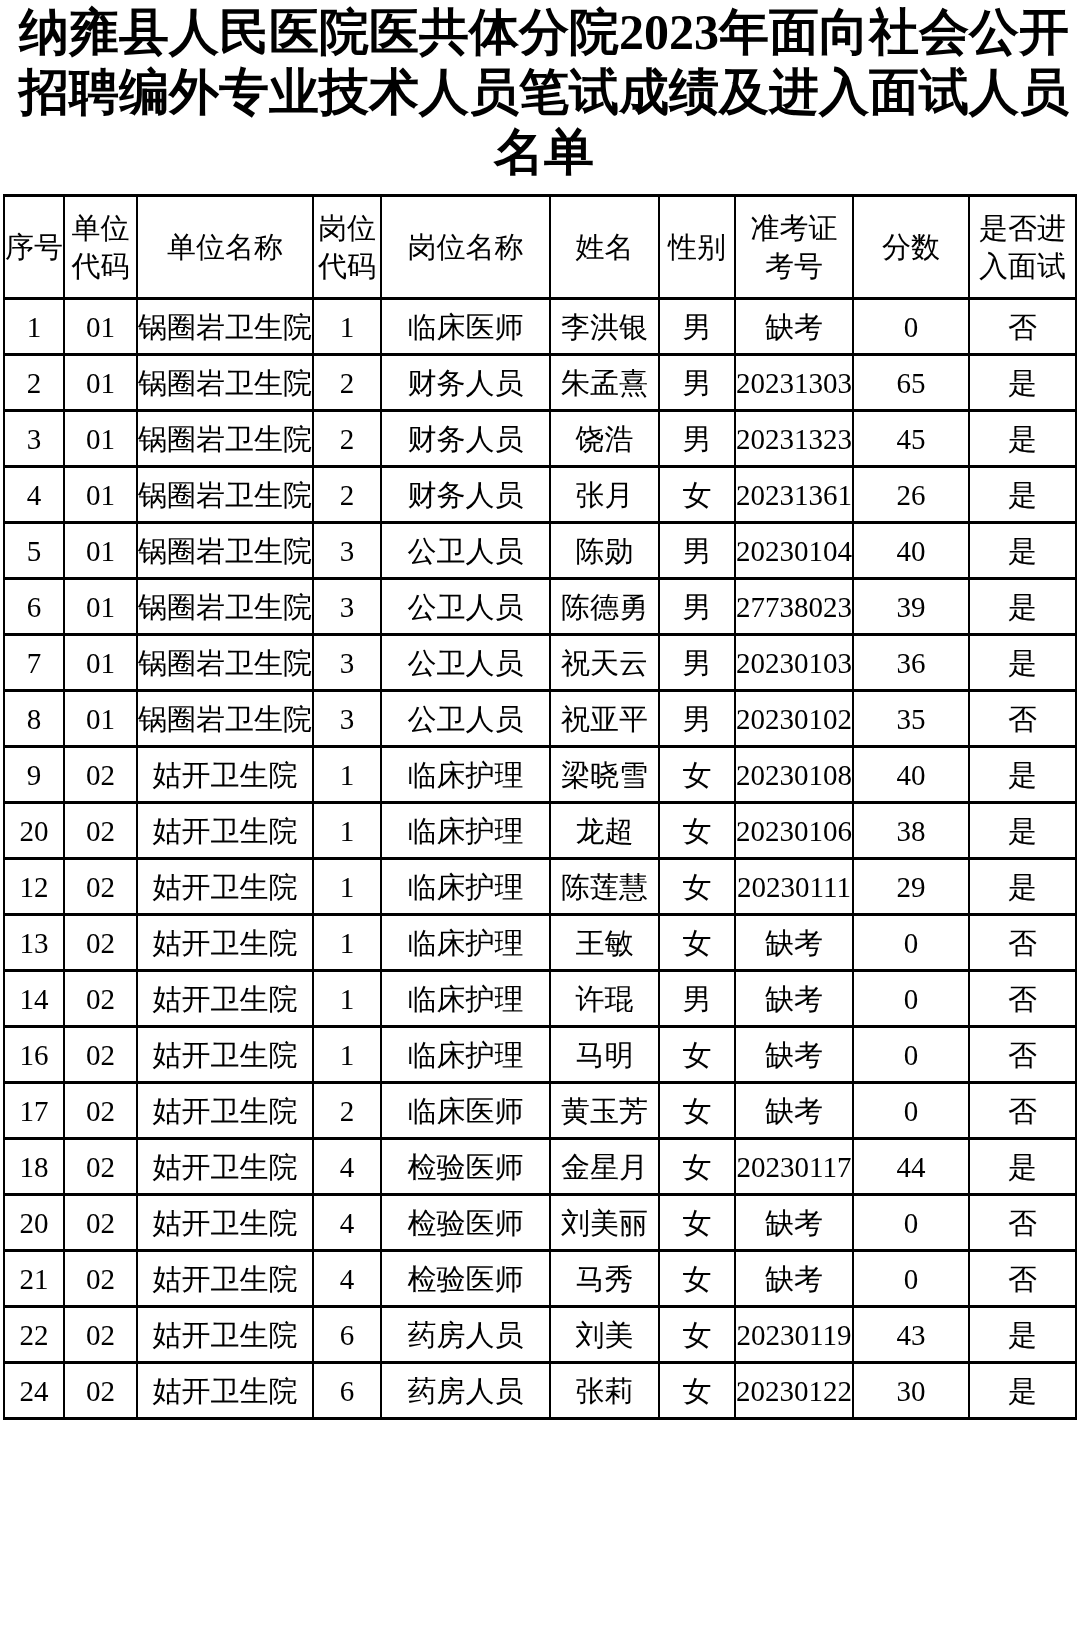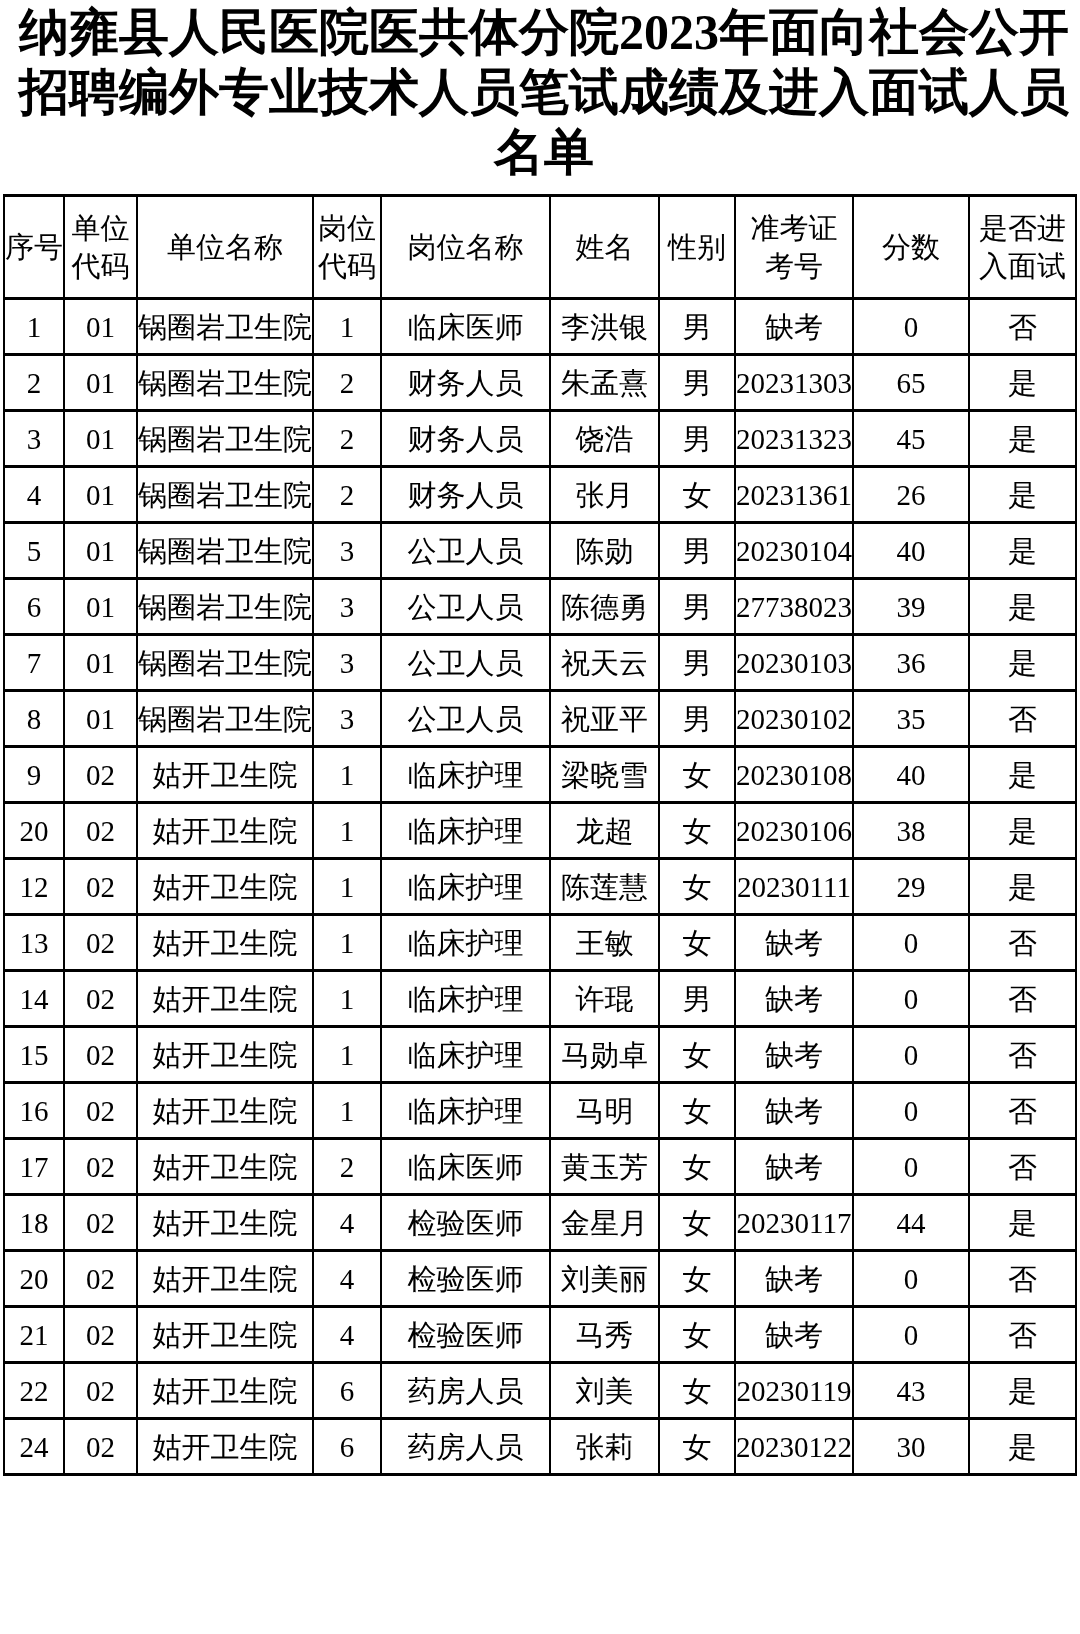--- a/index.html
+++ b/index.html
@@ -241,32 +241,20 @@
           <td>姑开卫生院</td>
           <td>1</td>
           <td>临床护理</td>
           <td>许琨</td>
           <td>男</td>
           <td>缺考</td>
           <td>0</td>
           <td>否</td>
         </tr>
         <tr>
-          <td>15</td>
-          <td>02</td>
-          <td>姑开卫生院</td>
-          <td>1</td>
-          <td>临床护理</td>
-          <td>马勋卓</td>
-          <td>女</td>
-          <td>缺考</td>
-          <td>0</td>
-          <td>否</td>
-        </tr>
-        <tr>
           <td>16</td>
           <td>02</td>
           <td>姑开卫生院</td>
           <td>1</td>
           <td>临床护理</td>
           <td>马明</td>
           <td>女</td>
           <td>缺考</td>
           <td>0</td>
           <td>否</td>

